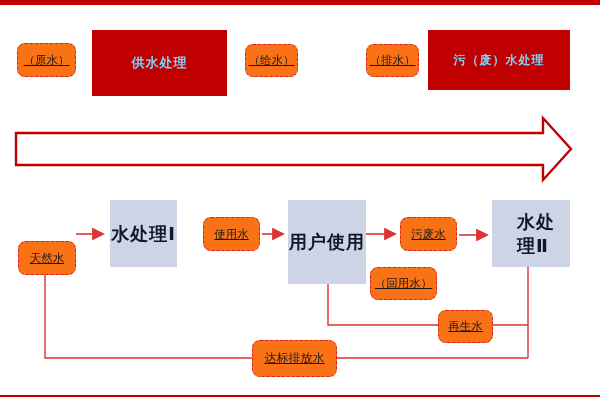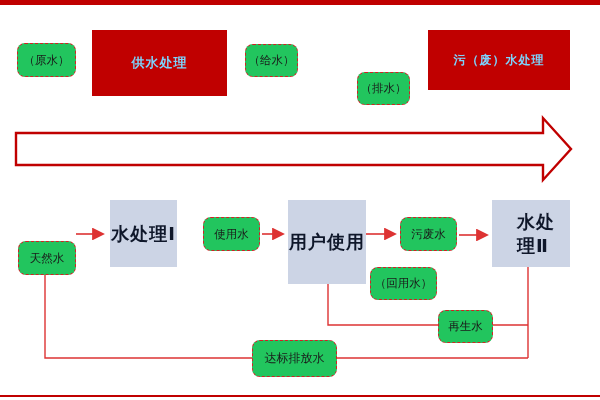--- a/index.html
+++ b/index.html
@@ -8,28 +8,28 @@
   .abs{position:absolute;box-sizing:border-box;}
   #top-bar{left:0;top:0;width:600px;height:5px;background:var(--accent-red);}
   #bottom-line{left:0;top:395px;width:600px;height:2px;background:var(--accent-red);}
   #lines-svg{left:0;top:0;width:600px;height:400px;z-index:1;}
   .solid-box{background:var(--accent-red);color:#7dd3fc;font-weight:bold;
       display:flex;align-items:center;justify-content:center;
       font-size:13px;letter-spacing:1px;z-index:2;}
   .process-box{background:var(--process-fill);color:#0f172a;font-weight:bold;
       display:flex;align-items:center;justify-content:center;
       font-size:18px;letter-spacing:1px;z-index:2;}
-  .dashed-box{background:#22c55e;border:1.6px dashed var(--dash-red);
+  .dashed-box{background:#f97316;border:1.6px dashed var(--dash-red);
       border-radius:8px;color:#1a1a1a;display:flex;align-items:center;
-      justify-content:center;font-size:11.5px;z-index:2;white-space:nowrap;}
+      justify-content:center;font-size:11.5px;z-index:2;white-space:nowrap;text-decoration:underline;}
   
   #raw-water   {left:17px; top:43px; width:59px; height:34px;}
   #supply-box  {left:92px; top:30px; width:135px;height:66px;}
   #feed-water  {left:245px;top:44px; width:53px; height:33px;}
-  #drain-water {left:357px;top:44px; width:53px; height:33px;margin-top:28px;}
+  #drain-water {left:366px;top:44px; width:53px; height:33px;}
   #sewage-box  {left:428px;top:30px; width:142px;height:60px;font-size:12px;}
   
   #natural-water{left:18px; top:217px;width:58px; height:34px;margin-top:24px;}
   #treatment1   {left:110px;top:200px;width:67px; height:67px;}
   #use-water    {left:203px;top:217px;width:57px; height:34px;}
   #user-box     {left:288px;top:200px;width:78px; height:84px;}
   #waste-water  {left:400px;top:217px;width:57px; height:34px;}
   #treatment2   {left:492px;top:200px;width:78px; height:67px;padding-left:25px;}
   
   #reuse-water  {left:370px;top:267px;width:67px; height:33px;}

